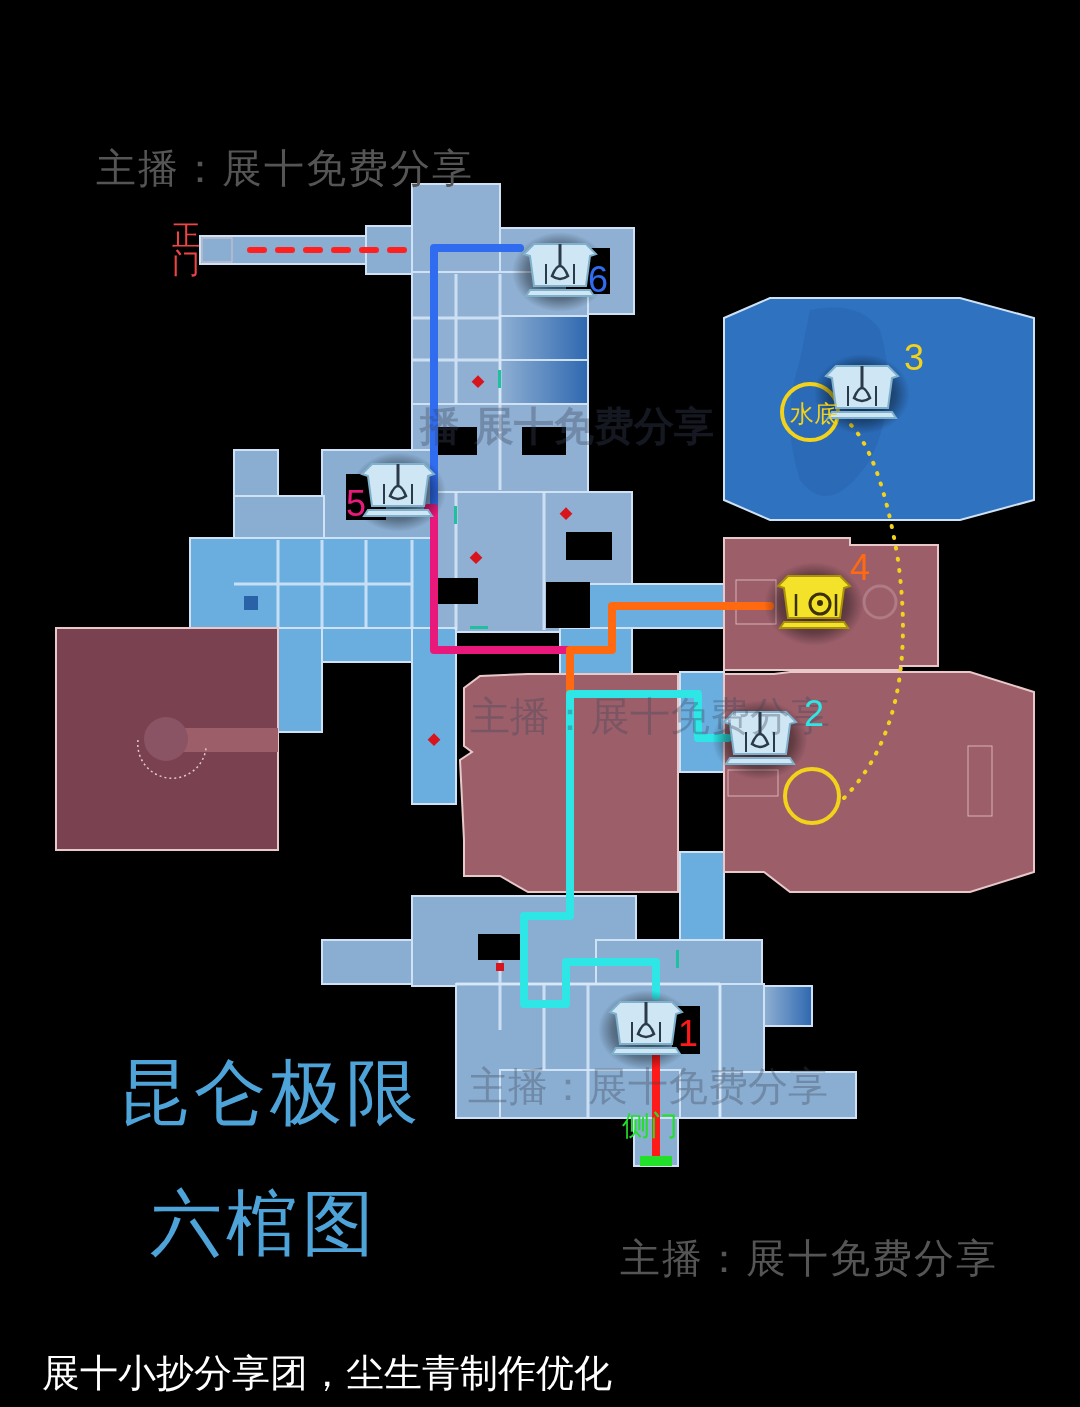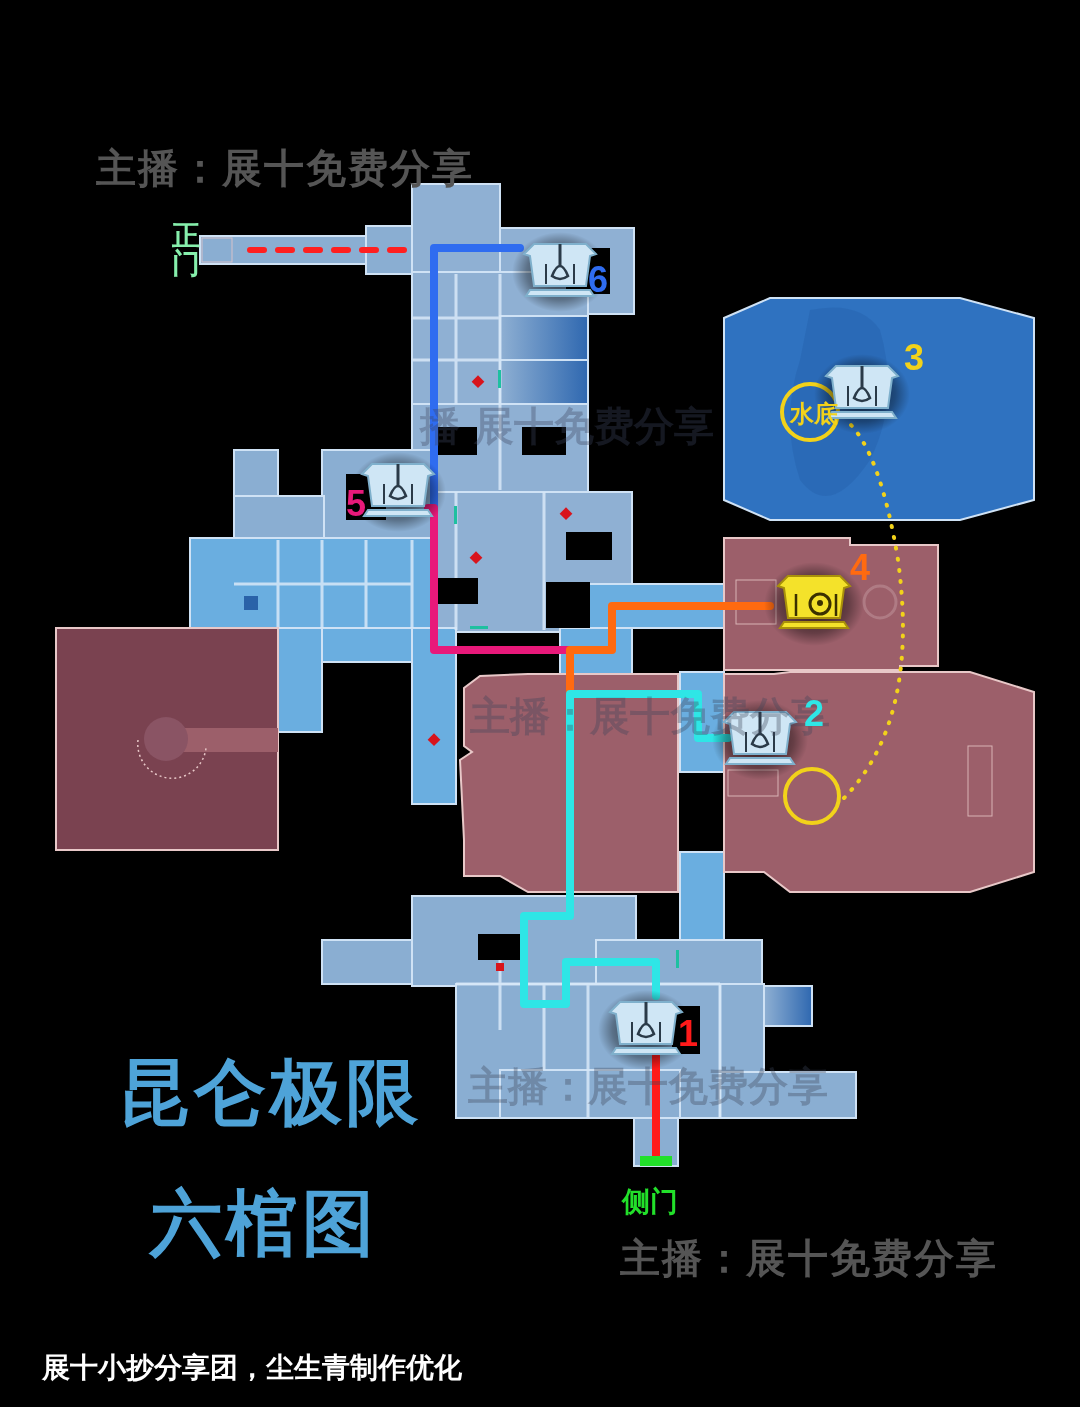--- a/index.html
+++ b/index.html
@@ -1,22 +1,22 @@
 <!DOCTYPE html>
 <html><head>
   <meta charset="utf-8">
   <style>
     html, body { margin: 0; padding: 0; background: #000; }
     body { width: 1080px; height: 1407px; position: relative; overflow: hidden; font-family: "DejaVu Sans", sans-serif; }
     #map { position: absolute; left: 0; top: 0; width: 1080px; height: 1407px; }
-    .lbl { position: absolute; font-weight: bold; white-space: nowrap; line-height: 1; }
+    .lbl { position: absolute; font-weight: normal; white-space: nowrap; line-height: 1; }
     .watermark { color: #555; font-size: 40px; letter-spacing: 2px; }
     .wm-faint { color: rgba(60,70,90,0.35); font-size: 40px; }
     .title { color: #4ea3d8; font-size: 72px; letter-spacing: 4px; }
-    .credit { color: #fff; font-size: 28px; }
+    .credit { color: #fff; font-size: 38px; }
     .num { font-size: 36px; font-family: "Liberation Sans", sans-serif; }
     .gate { font-size: 28px; }
     .underwater { color: #f2d21a; font-size: 24px; }
   </style>
 </head>
 <body>
 
 <svg id="map" viewBox="0 0 1080 1407" xmlns="http://www.w3.org/2000/svg">
   <defs>
     <radialGradient id="shadow" cx="50%" cy="50%" r="50%">
@@ -189,22 +189,22 @@
       <rect x="672" y="1006" width="28" height="48" fill="#000"></rect>
       <use href="#coffin-silver" x="646" y="1030"></use>
     </g>
 </svg>
 
 <div class="lbl watermark" style="left:96px;top:148px;">主播：展十免费分享</div>
 <div class="lbl watermark" style="left:620px;top:1238px;">主播：展十免费分享</div>
 <div class="lbl wm-faint" style="left:470px;top:696px;">主播：展十免费分享</div>
 <div class="lbl wm-faint" style="left:468px;top:1066px;">主播：展十免费分享</div>
 
-<div class="lbl gate" style="left:172px;top:222px;width:28px;white-space:normal;line-height:28px;color:#86efac;">正门</div>
-<div class="lbl gate" style="left:622px;top:1188px;color:#22e02a;">侧门</div>
+<div class="lbl gate" style="left:172px;top:222px;width:28px;white-space:normal;line-height:28px;color:#ef4444;">正门</div>
+<div class="lbl gate" style="left:622px;top:1112px;color:#22e02a;">侧门</div>
 
 <div class="lbl num" style="left:588px;top:262px;color:#2f6cf0;">6</div>
 <div class="lbl num" style="left:346px;top:486px;color:#e8197a;">5</div>
 <div class="lbl num" style="left:904px;top:340px;color:#f2d21a;">3</div>
 <div class="lbl num" style="left:850px;top:550px;color:#ff6a10;">4</div>
 <div class="lbl num" style="left:804px;top:696px;color:#2ee6e6;">2</div>
 <div class="lbl num" style="left:678px;top:1016px;color:#ff1a1a;">1</div>
 <div class="lbl underwater" style="left:790px;top:402px;">水底</div>
 
 <div class="lbl title" style="left:118px;top:1056px;">昆仑极限</div>

